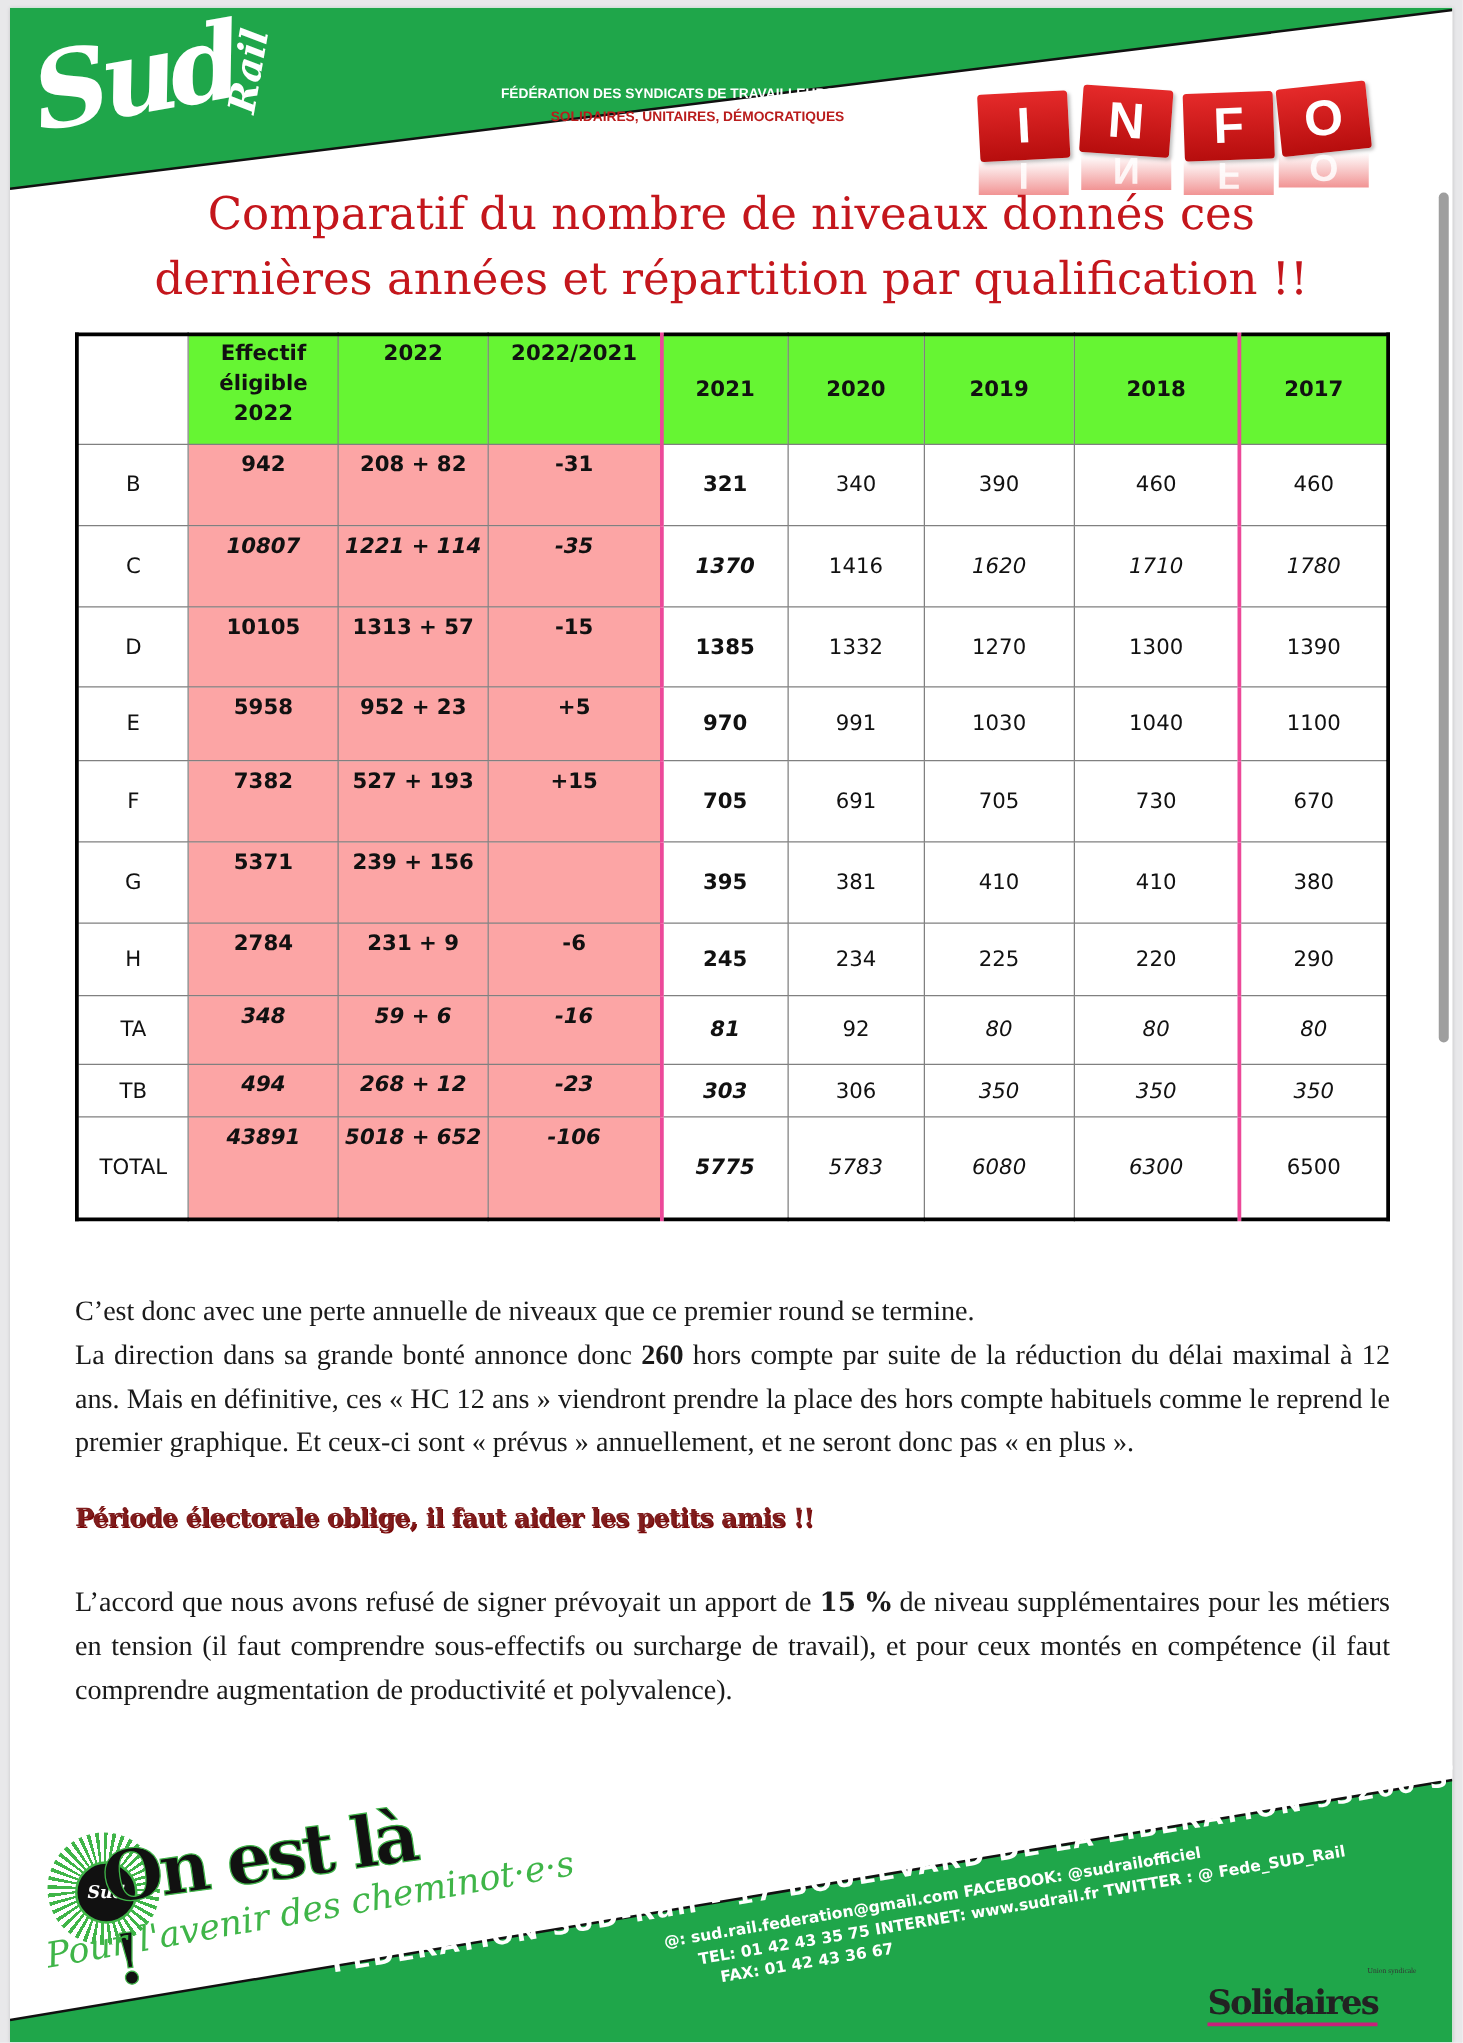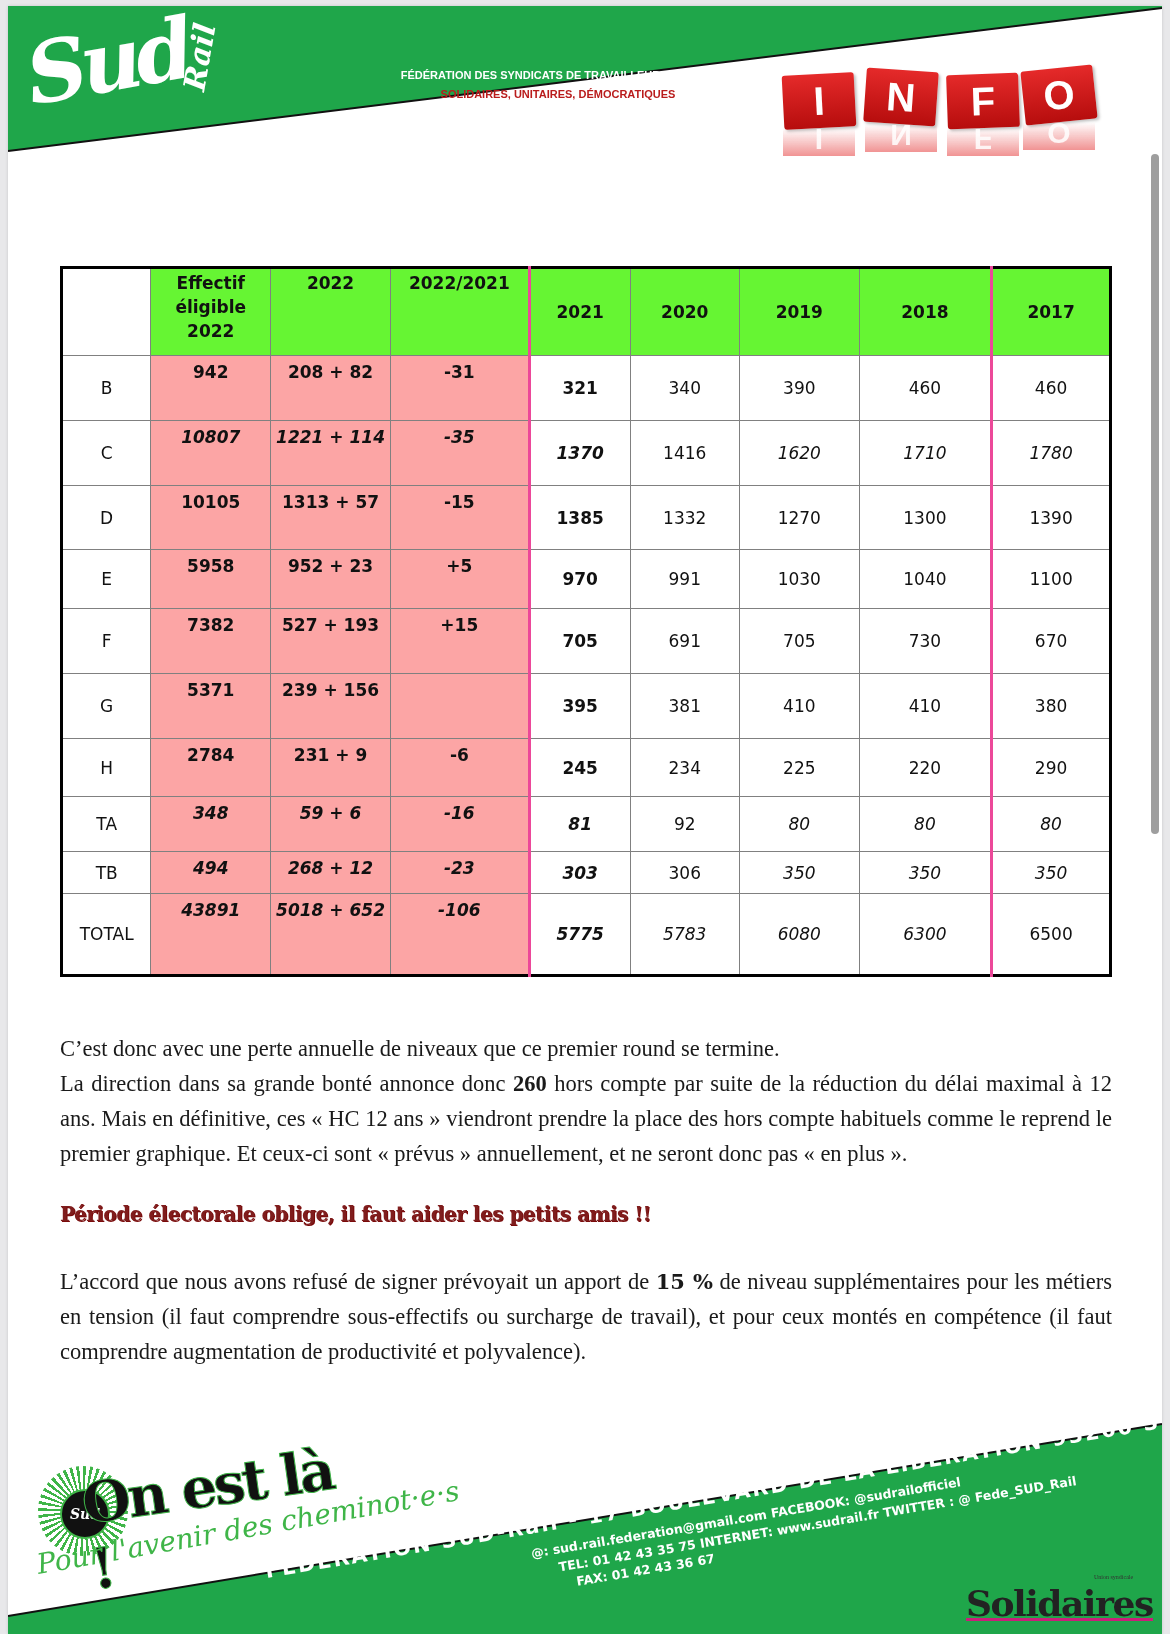--- a/index.html
+++ b/index.html
@@ -95,21 +95,21 @@
     position: absolute; left: 270px; top: 1440px; width: 880px; height: 200px;
     transform: rotate(-9.5deg); transform-origin: left bottom; color: #fff;
     font-family: "DejaVu Sans", sans-serif;
   }
   .footer-text .addr { position: absolute; left: 0; top: 112px; font-size: 21px; font-weight: bold; letter-spacing: 2px; white-space: nowrap; }
   .footer-text .contact1 { position: absolute; left: 265px; top: 143px; font-size: 12.5px; font-weight: bold; white-space: nowrap; }
   .footer-text .contact2 { position: absolute; left: 290px; top: 161px; font-size: 12.5px; font-weight: bold; white-space: nowrap; }
   .footer-text .fax { position: absolute; left: 305px; top: 178px; font-size: 12.5px; font-weight: bold; white-space: nowrap; }
   .solidaires {
     position: absolute; left: 958px; top: 1582px; font-family: "DejaVu Serif", serif; font-weight: bold;
-    font-size: 36px; color: #222; letter-spacing: -1.5px; border-bottom: 3px solid #c8207a; line-height: 30px;
+    font-size: 27px; color: #222; letter-spacing: -1.5px; border-bottom: 3px solid #c8207a; line-height: 30px;
   }
   .solidaires-tag { position: absolute; left: 1086px; top: 1568px; font-size: 6px; color: #333; font-family: "Liberation Serif", serif; }
   .scrollbar-thumb { position: absolute; left: 1151px; top: 154px; width: 8px; height: 680px; border-radius: 4px; background: #9e9e9e; }
 </style>
 </head>
 <body>
 
 <div class="page">
 
   <svg class="header-wedge" viewBox="0 0 1154 160" preserveAspectRatio="none">
@@ -131,20 +131,24 @@
     <div class="cube" style="left:0;top:8px;transform:rotate(-3deg)">I</div>
     <div class="cube" style="left:82px;top:4px;transform:rotate(4deg)">N</div>
     <div class="cube" style="left:164px;top:8px;transform:rotate(-2deg)">F</div>
     <div class="cube" style="left:240px;top:2px;transform:rotate(-6deg)">O</div>
     <div class="cube-refl" style="left:0;top:62px">I</div>
     <div class="cube-refl" style="left:82px;top:58px">N</div>
     <div class="cube-refl" style="left:164px;top:62px">F</div>
     <div class="cube-refl" style="left:240px;top:56px">O</div>
   </div>
 
+  <div class="main-title">
+    <div>Comparatif du nombre de niveaux donnés ces</div>
+    <div>dernières années et répartition par qualification !!</div>
+  </div>
 
   <div class="table-wrap">
     <table class="levels">
       <colgroup>
         <col style="width:85px">
           <col style="width:114px">
           <col style="width:114px">
           <col style="width:132px">
         <col style="width:96px">
           <col style="width:104px">

